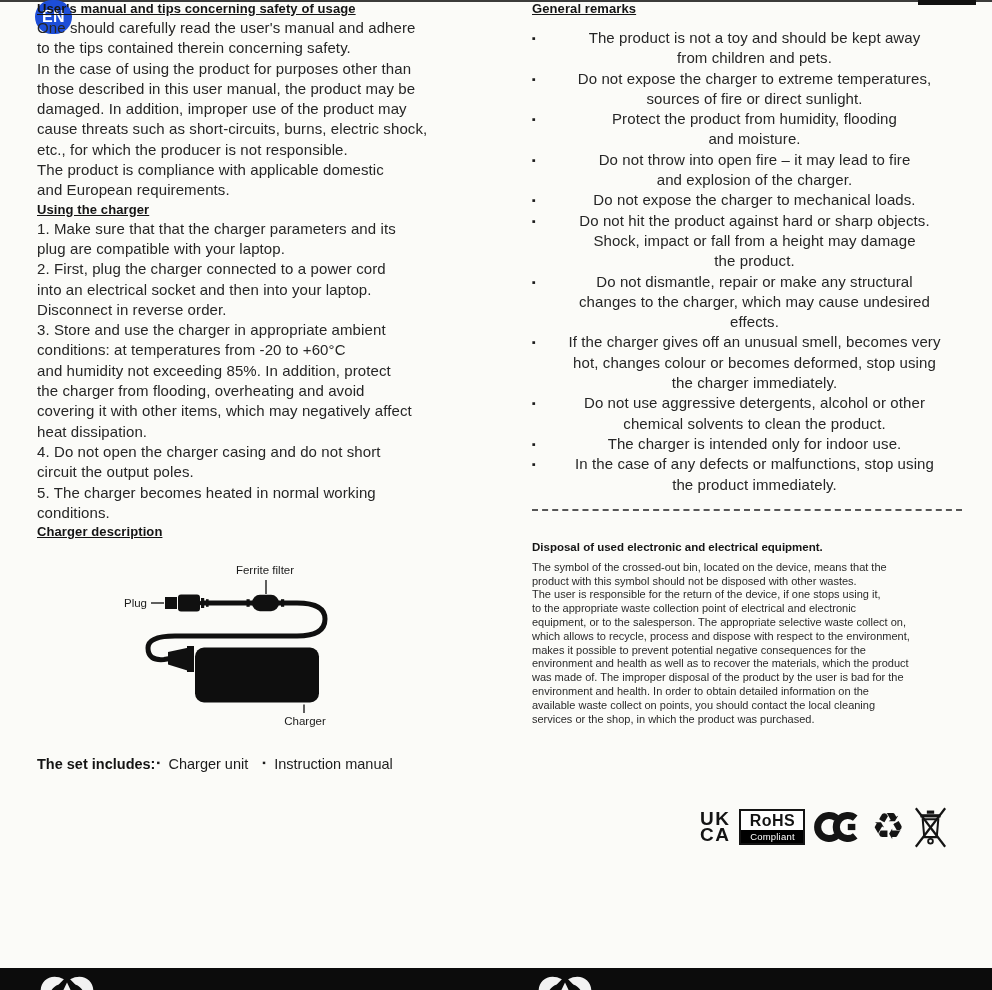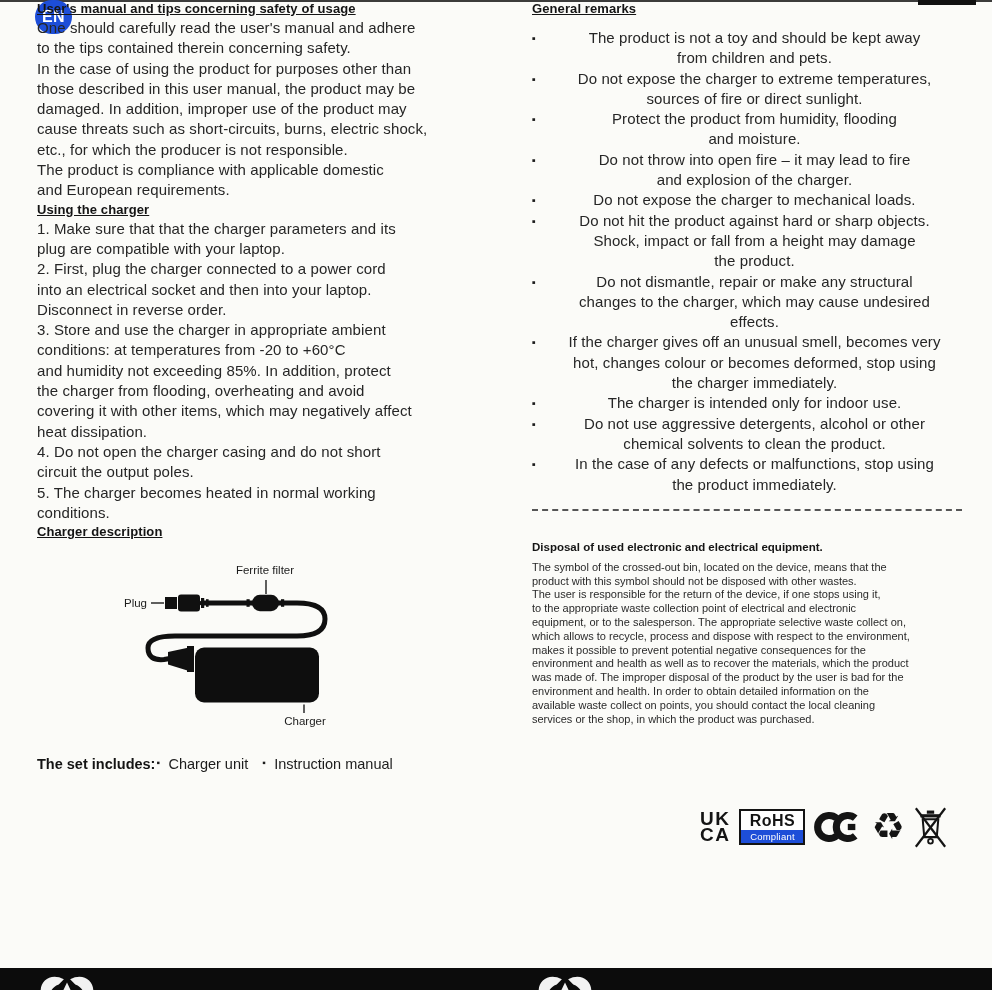--- a/index.html
+++ b/index.html
@@ -49,21 +49,21 @@
 
   .dash { border:none; border-top:2px dashed #565656; margin:14px 0 0; height:0; }
 
   .fine-h { font-size:11.5px; line-height:14px; font-weight:700; color:#151515; margin:29px 0 0; }
   p.fine { font-size:11px; line-height:13.8px; margin:7px 0 0; white-space:pre-line; color:#2a2a2a; }
 
   .certs { position:absolute; left:700px; top:802px; height:50px; display:flex; align-items:center; gap:9px; }
   .ukca { font-weight:700; font-size:19px; line-height:16px; color:#141414; letter-spacing:1.5px; text-align:center; }
   .rohs { border:2.5px solid #141414; width:62px; text-align:center; background:#fff; }
   .rohs .t { font-weight:700; font-size:16px; line-height:19px; color:#141414; letter-spacing:.5px; }
-  .rohs .s { background:#1d4ed8; color:#fff; font-size:9.5px; line-height:13px; letter-spacing:.2px; }
+  .rohs .s { background:#000000; color:#fff; font-size:9.5px; line-height:13px; letter-spacing:.2px; }
   .recycle { font-family:"DejaVu Sans", sans-serif; font-size:37px; color:#141414; line-height:40px; }
 
   .footer { position:absolute; left:0; top:968px; width:992px; height:72px; background:#0c0c0c; }
   .footer .edge { position:absolute; left:0; bottom:0; width:992px; height:6px; background:#262626; }
   .brand { position:absolute; top:4px; width:62px; height:58px; }
   .brand-1 { left:36px; }
   .brand-2 { left:534px; }
 
   svg text { font-family:"Liberation Sans", sans-serif; }
 </style>
@@ -159,23 +159,23 @@
       <li>Do not expose the charger to mechanical loads.</li>
       <li>Do not hit the product against hard or sharp objects.
 Shock, impact or fall from a height may damage
 the product.</li>
       <li>Do not dismantle, repair or make any structural
 changes to the charger, which may cause undesired
 effects.</li>
       <li>If the charger gives off an unusual smell, becomes very
 hot, changes colour or becomes deformed, stop using
 the charger immediately.</li>
-      <li>The charger is intended only for indoor use.</li>
       <li>Do not use aggressive detergents, alcohol or other
 chemical solvents to clean the product.</li>
+      <li>The charger is intended only for indoor use.</li>
       <li>In the case of any defects or malfunctions, stop using
 the product immediately.</li>
     </ul>
 
   <hr class="dash">
 
   <h3 class="fine-h">Disposal of used electronic and electrical equipment.</h3>
   <p class="fine">The symbol of the crossed-out bin, located on the device, means that the
 product with this symbol should not be disposed with other wastes.
 The user is responsible for the return of the device, if one stops using it,

